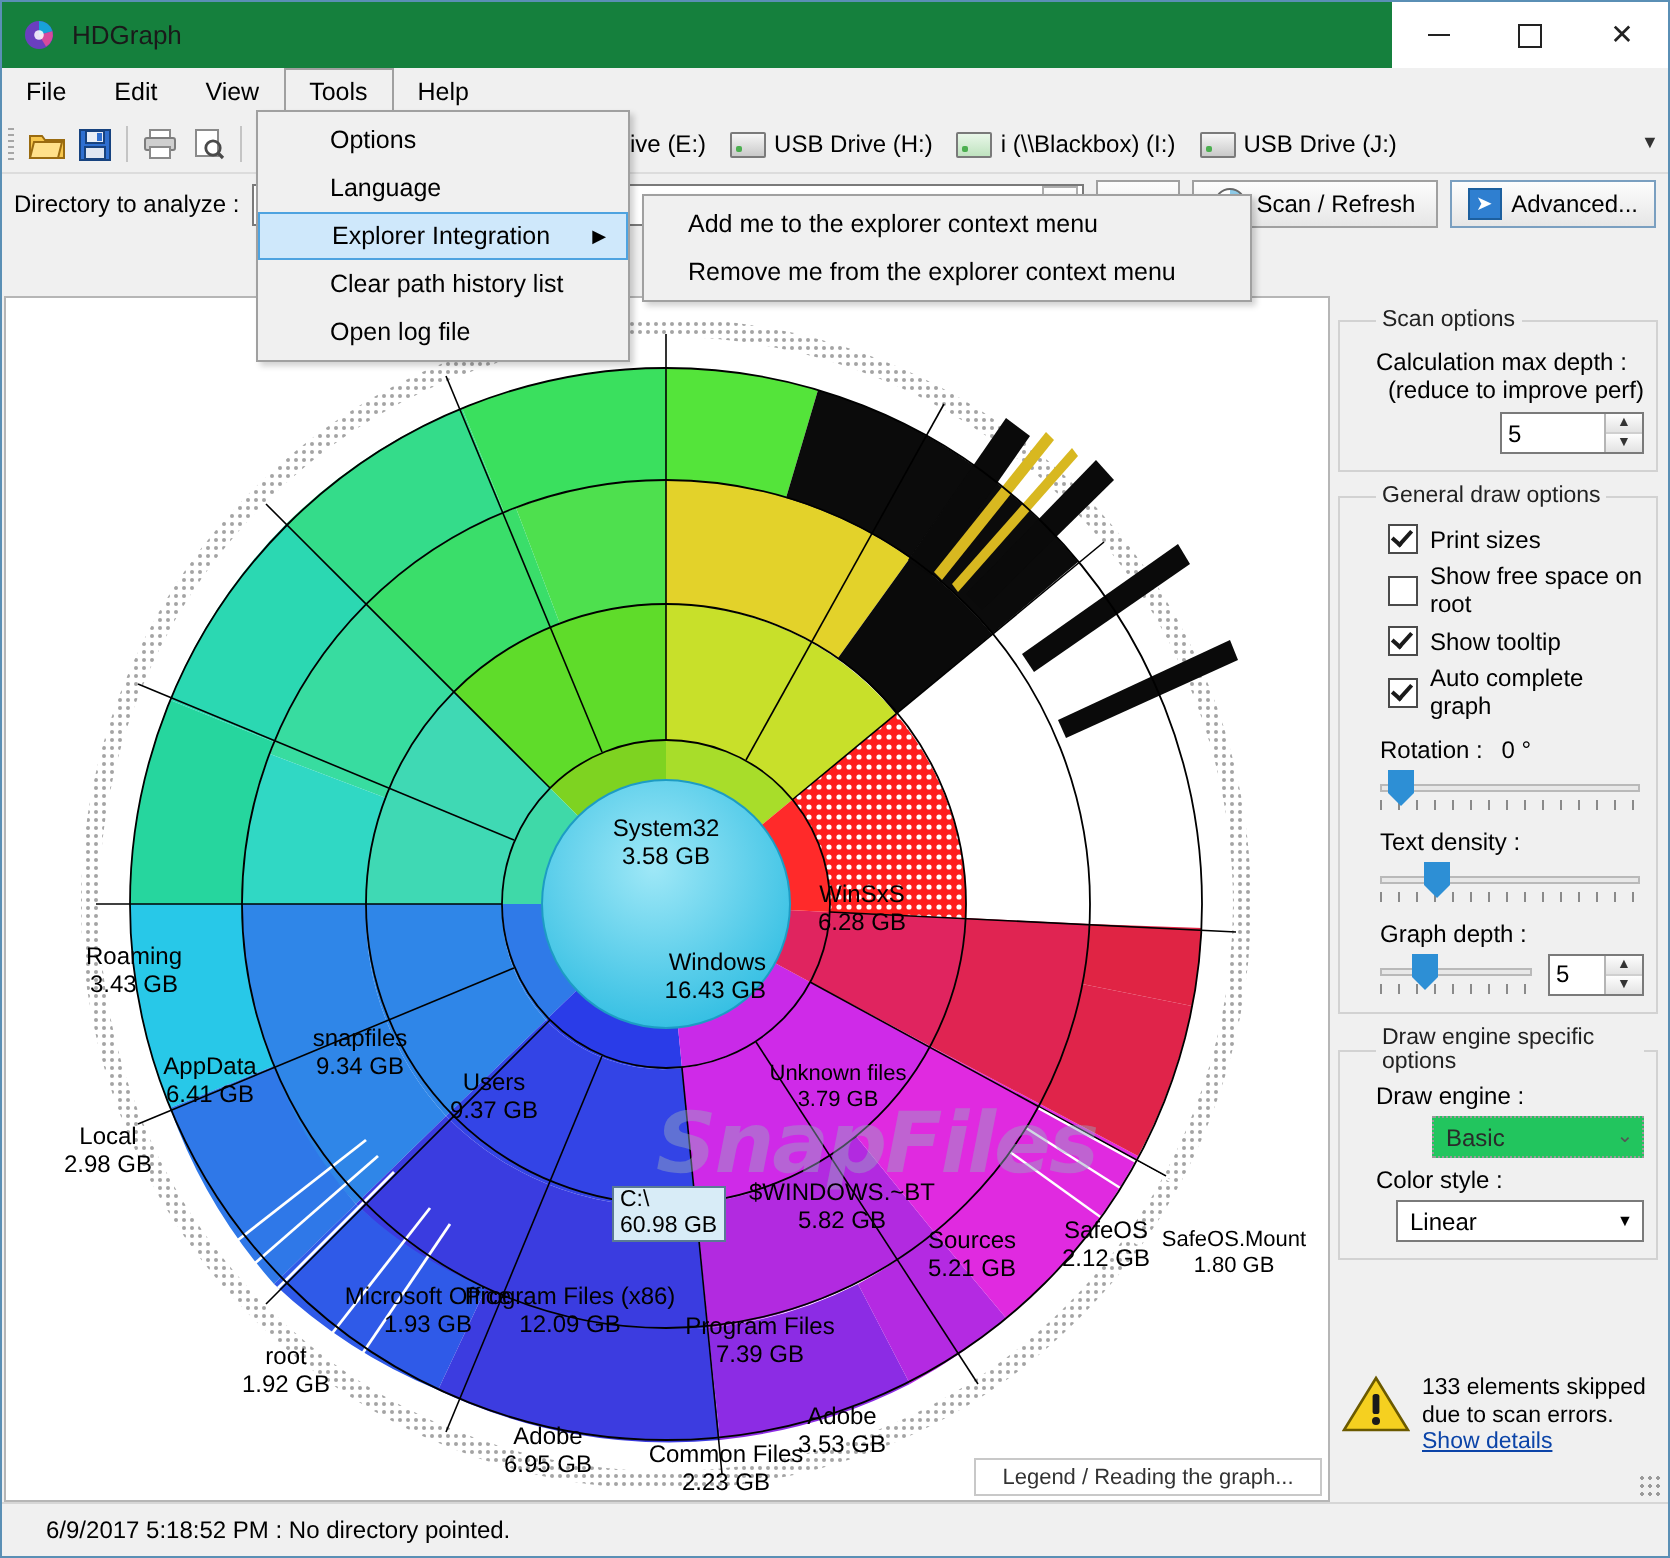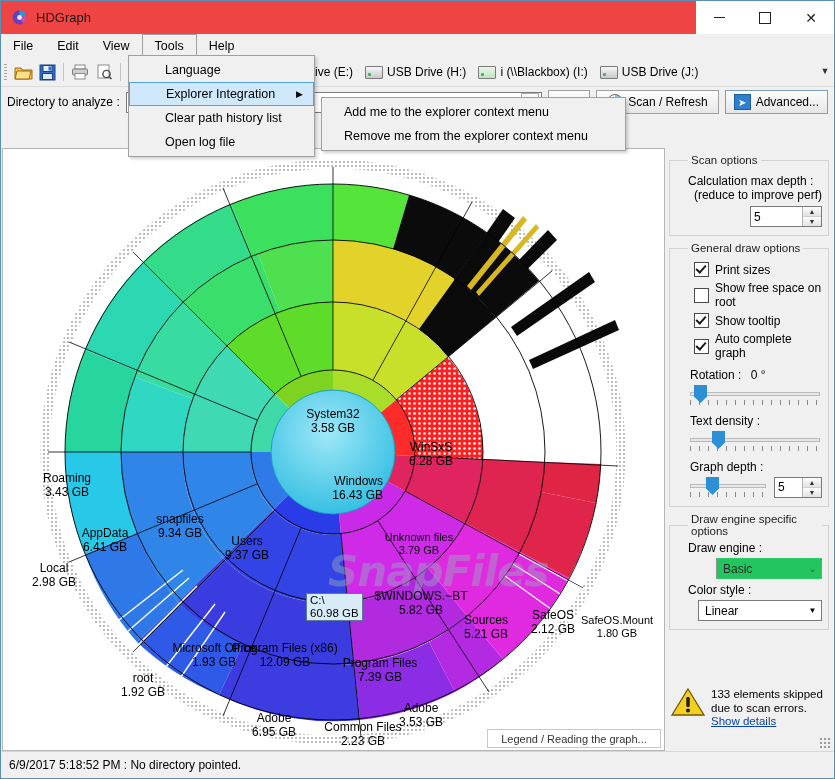--- a/index.html
+++ b/index.html
@@ -10,21 +10,21 @@
     font-size:12px;color:#000;background:#f0f0f0;
   }
   .window{
     position:absolute;inset:0;
     border:1px solid #5a8fb5;
     background:#f0f0f0;
     box-sizing:border-box;
   }
   
   .titlebar{
-    height:33px;background:#ef4444;
+    height:33px;background:#15803d;
     display:flex;align-items:center;
     position:relative;
   }
   .app-icon{
     width:17px;height:17px;margin-left:10px;margin-right:8px;
     position:relative;flex:none;
   }
   .title-text{font-size:13px;color:#1a1a1a;}
   .wincontrols{position:absolute;right:0;top:0;height:33px;display:flex;}
   .wc{width:46px;height:33px;display:flex;align-items:center;justify-content:center;
@@ -163,21 +163,21 @@
   .warn-ico{width:34px;height:30px;flex:none;}
   .warn-txt{font-size:11.5px;line-height:14px;}
   .warn-link{color:#0b44a8;text-decoration:underline;font-size:11.5px;}
   .resizer{position:absolute;right:2px;bottom:2px;width:12px;height:12px;
     background-image:radial-gradient(circle,#9a9a9a 1px,transparent 1px);
     background-size:4px 4px;}
 
   
   .statusbar{
     position:absolute;left:0;right:0;bottom:0;height:26px;background:#f0f0f0;
-    border-top:1px solid #d6d6d6;display:flex;align-items:center;padding-left:8px;font-size:12px;
+    border-top:1px solid #d6d6d6;display:flex;align-items:center;padding-left:22px;font-size:12px;
   }
 </style>
 </head>
 <body>
 
 <div class="window">
 
   <div class="titlebar">
     <div class="app-icon">
       <svg width="17" height="17" viewBox="0 0 17 17">
@@ -607,20 +607,21 @@
 
       <div class="resizer"></div>
     </div>
   </div>
 
   <div class="statusbar">
     <span>6/9/2017 5:18:52 PM : No directory pointed.</span>
   </div>
 
   <div class="dropdown" id="tools-menu">
+    <div class="dd-item">Options</div>
     <div class="dd-item">Language</div>
     <div class="dd-item sel">
       <span>Explorer Integration</span>
       <span class="sub-arrow">▶</span>
     </div>
     <div class="dd-item">Clear path history list</div>
     <div class="dd-item">Open log file</div>
   </div>
 
   <div class="dropdown" id="submenu">

